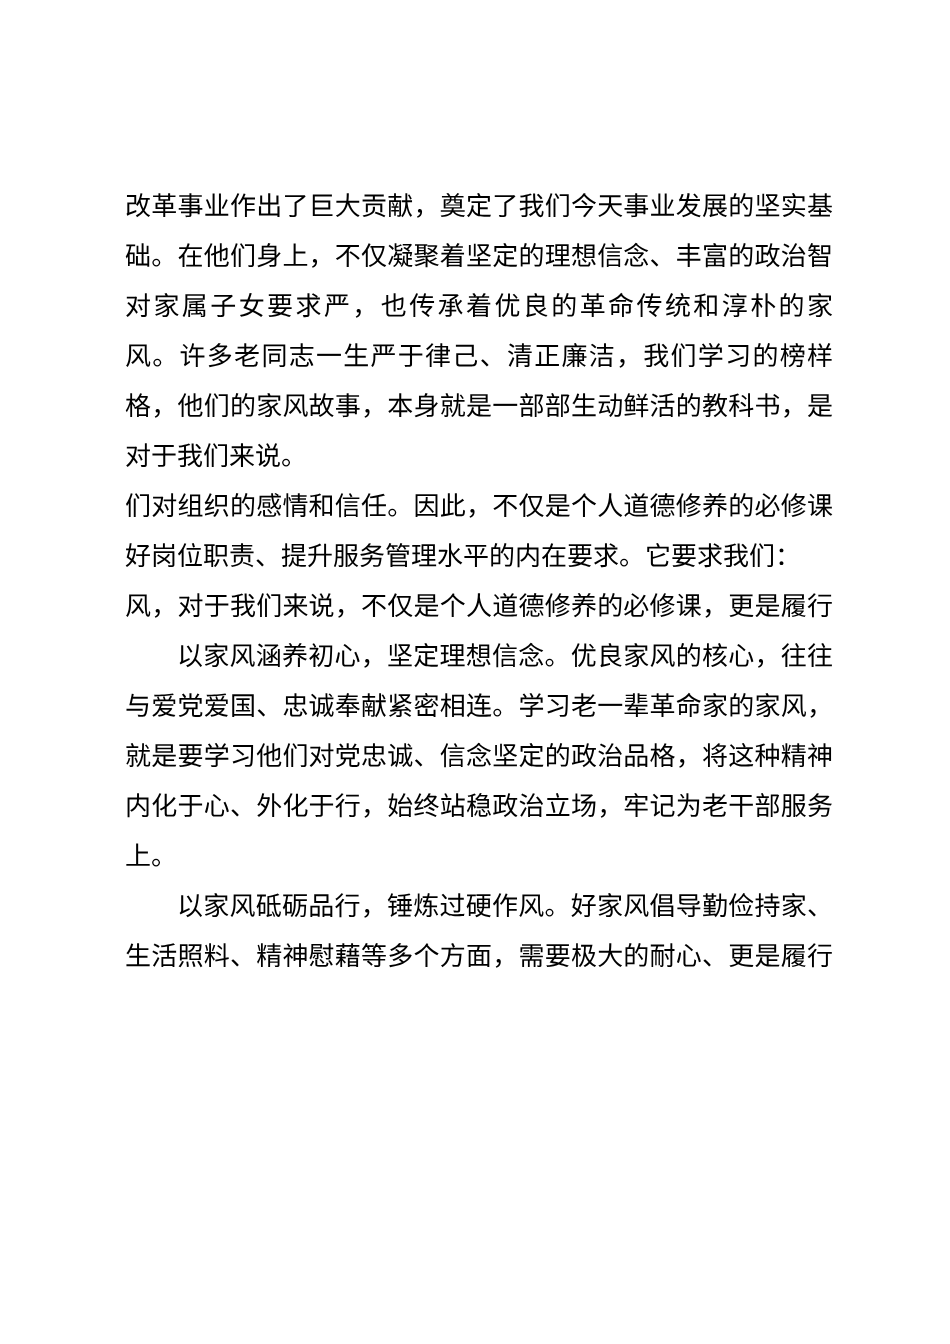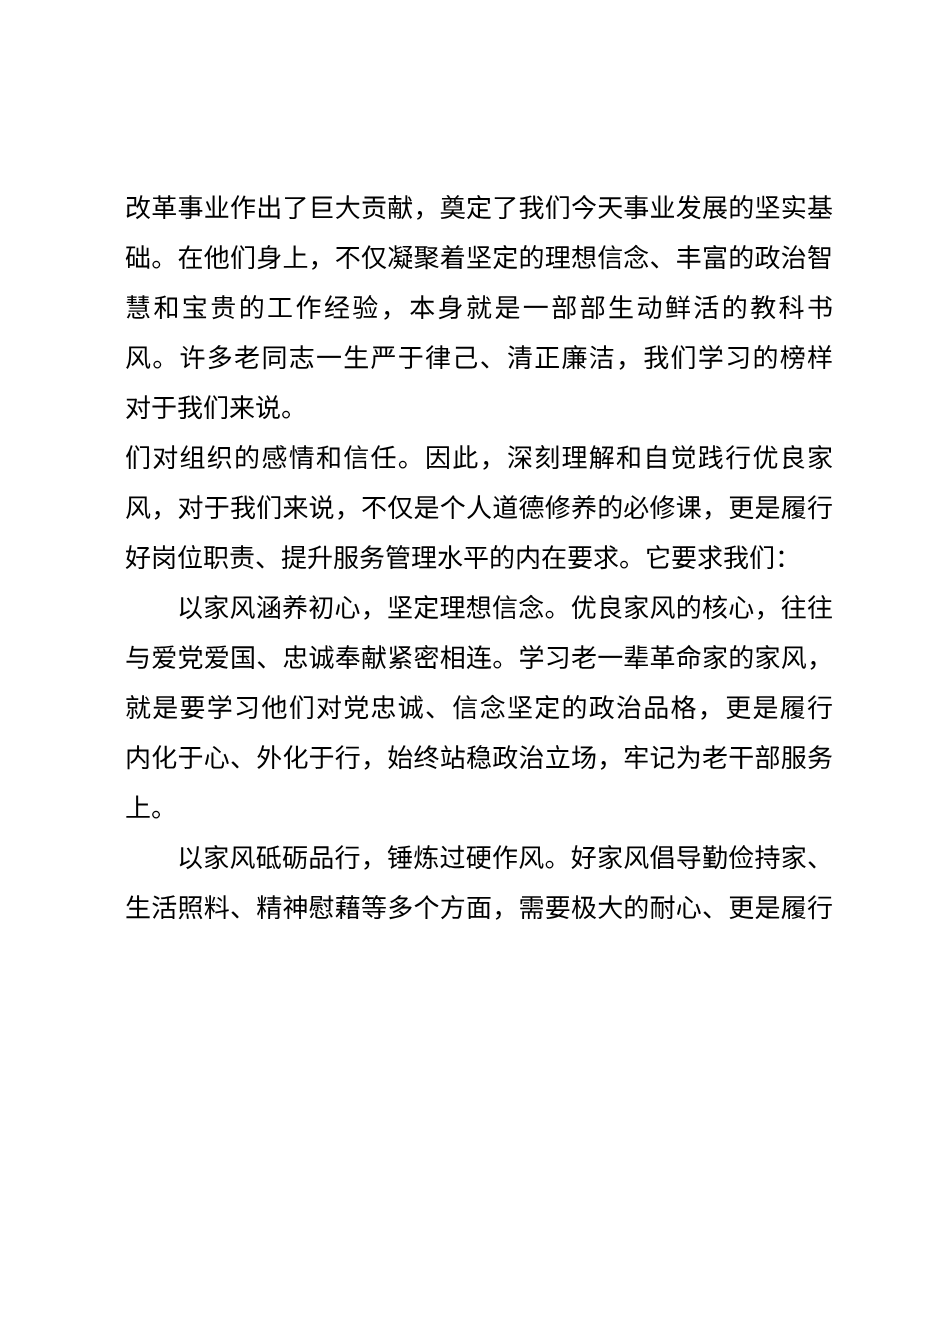--- a/index.html
+++ b/index.html
@@ -25,20 +25,21 @@
     top: 183px;
     width: 708px;
     font-size: 26px;
     font-weight: 400;
     color: #000000;
     font-kerning: none;
   }
   .paragraph {
     margin: 0;
     padding: 0;
+    font-family: Liberation Mono, monospace;
   }
   .line {
     height: 50px;
     line-height: 50px;
     text-align: justify;
     text-align-last: justify;
     overflow: hidden;
   }
   .line.indent {
     text-indent: 52px;
@@ -48,33 +49,34 @@
   }
 </style>
 </head>
 <body>
 
 <div class="page" style="background: rgb(255, 255, 255);">
   <div class="text-body" id="doc-body" style="color: rgb(0, 0, 0);">
       <div class="paragraph">
         <div class="line">改革事业作出了巨大贡献，奠定了我们今天事业发展的坚实基</div>
         <div class="line">础。在他们身上，不仅凝聚着坚定的理想信念、丰富的政治智</div>
-        <div class="line">慧和宝贵的工作经验，本身就是一部部生动鲜活的教科书</div>
+        <div class="line">对家属子女要求严，也传承着优良的革命传统和淳朴的家</div>
         <div class="line">风。许多老同志一生严于律己、清正廉洁，我们学习的榜样</div>
+        <div class="line">格，他们的家风故事，本身就是一部部生动鲜活的教科书，是</div>
         <div class="line para-end">对于我们来说。</div>
       </div>
       <div class="paragraph">
-        <div class="line">们对组织的感情和信任。因此，深刻理解和自觉践行优良家</div>
+        <div class="line">们对组织的感情和信任。因此，不仅是个人道德修养的必修课</div>
+        <div class="line para-end">好岗位职责、提升服务管理水平的内在要求。它要求我们：</div>
         <div class="line">风，对于我们来说，不仅是个人道德修养的必修课，更是履行</div>
-        <div class="line para-end">好岗位职责、提升服务管理水平的内在要求。它要求我们：</div>
       </div>
       <div class="paragraph">
         <div class="line indent">以家风涵养初心，坚定理想信念。优良家风的核心，往往</div>
         <div class="line">与爱党爱国、忠诚奉献紧密相连。学习老一辈革命家的家风，</div>
-        <div class="line">就是要学习他们对党忠诚、信念坚定的政治品格，更是履行</div>
+        <div class="line">就是要学习他们对党忠诚、信念坚定的政治品格，将这种精神</div>
         <div class="line">内化于心、外化于行，始终站稳政治立场，牢记为老干部服务</div>
         <div class="line para-end">上。</div>
       </div>
       <div class="paragraph">
         <div class="line indent">以家风砥砺品行，锤炼过硬作风。好家风倡导勤俭持家、</div>
         <div class="line">生活照料、精神慰藉等多个方面，需要极大的耐心、更是履行</div>
       </div>
     </div>
 </div>
 

